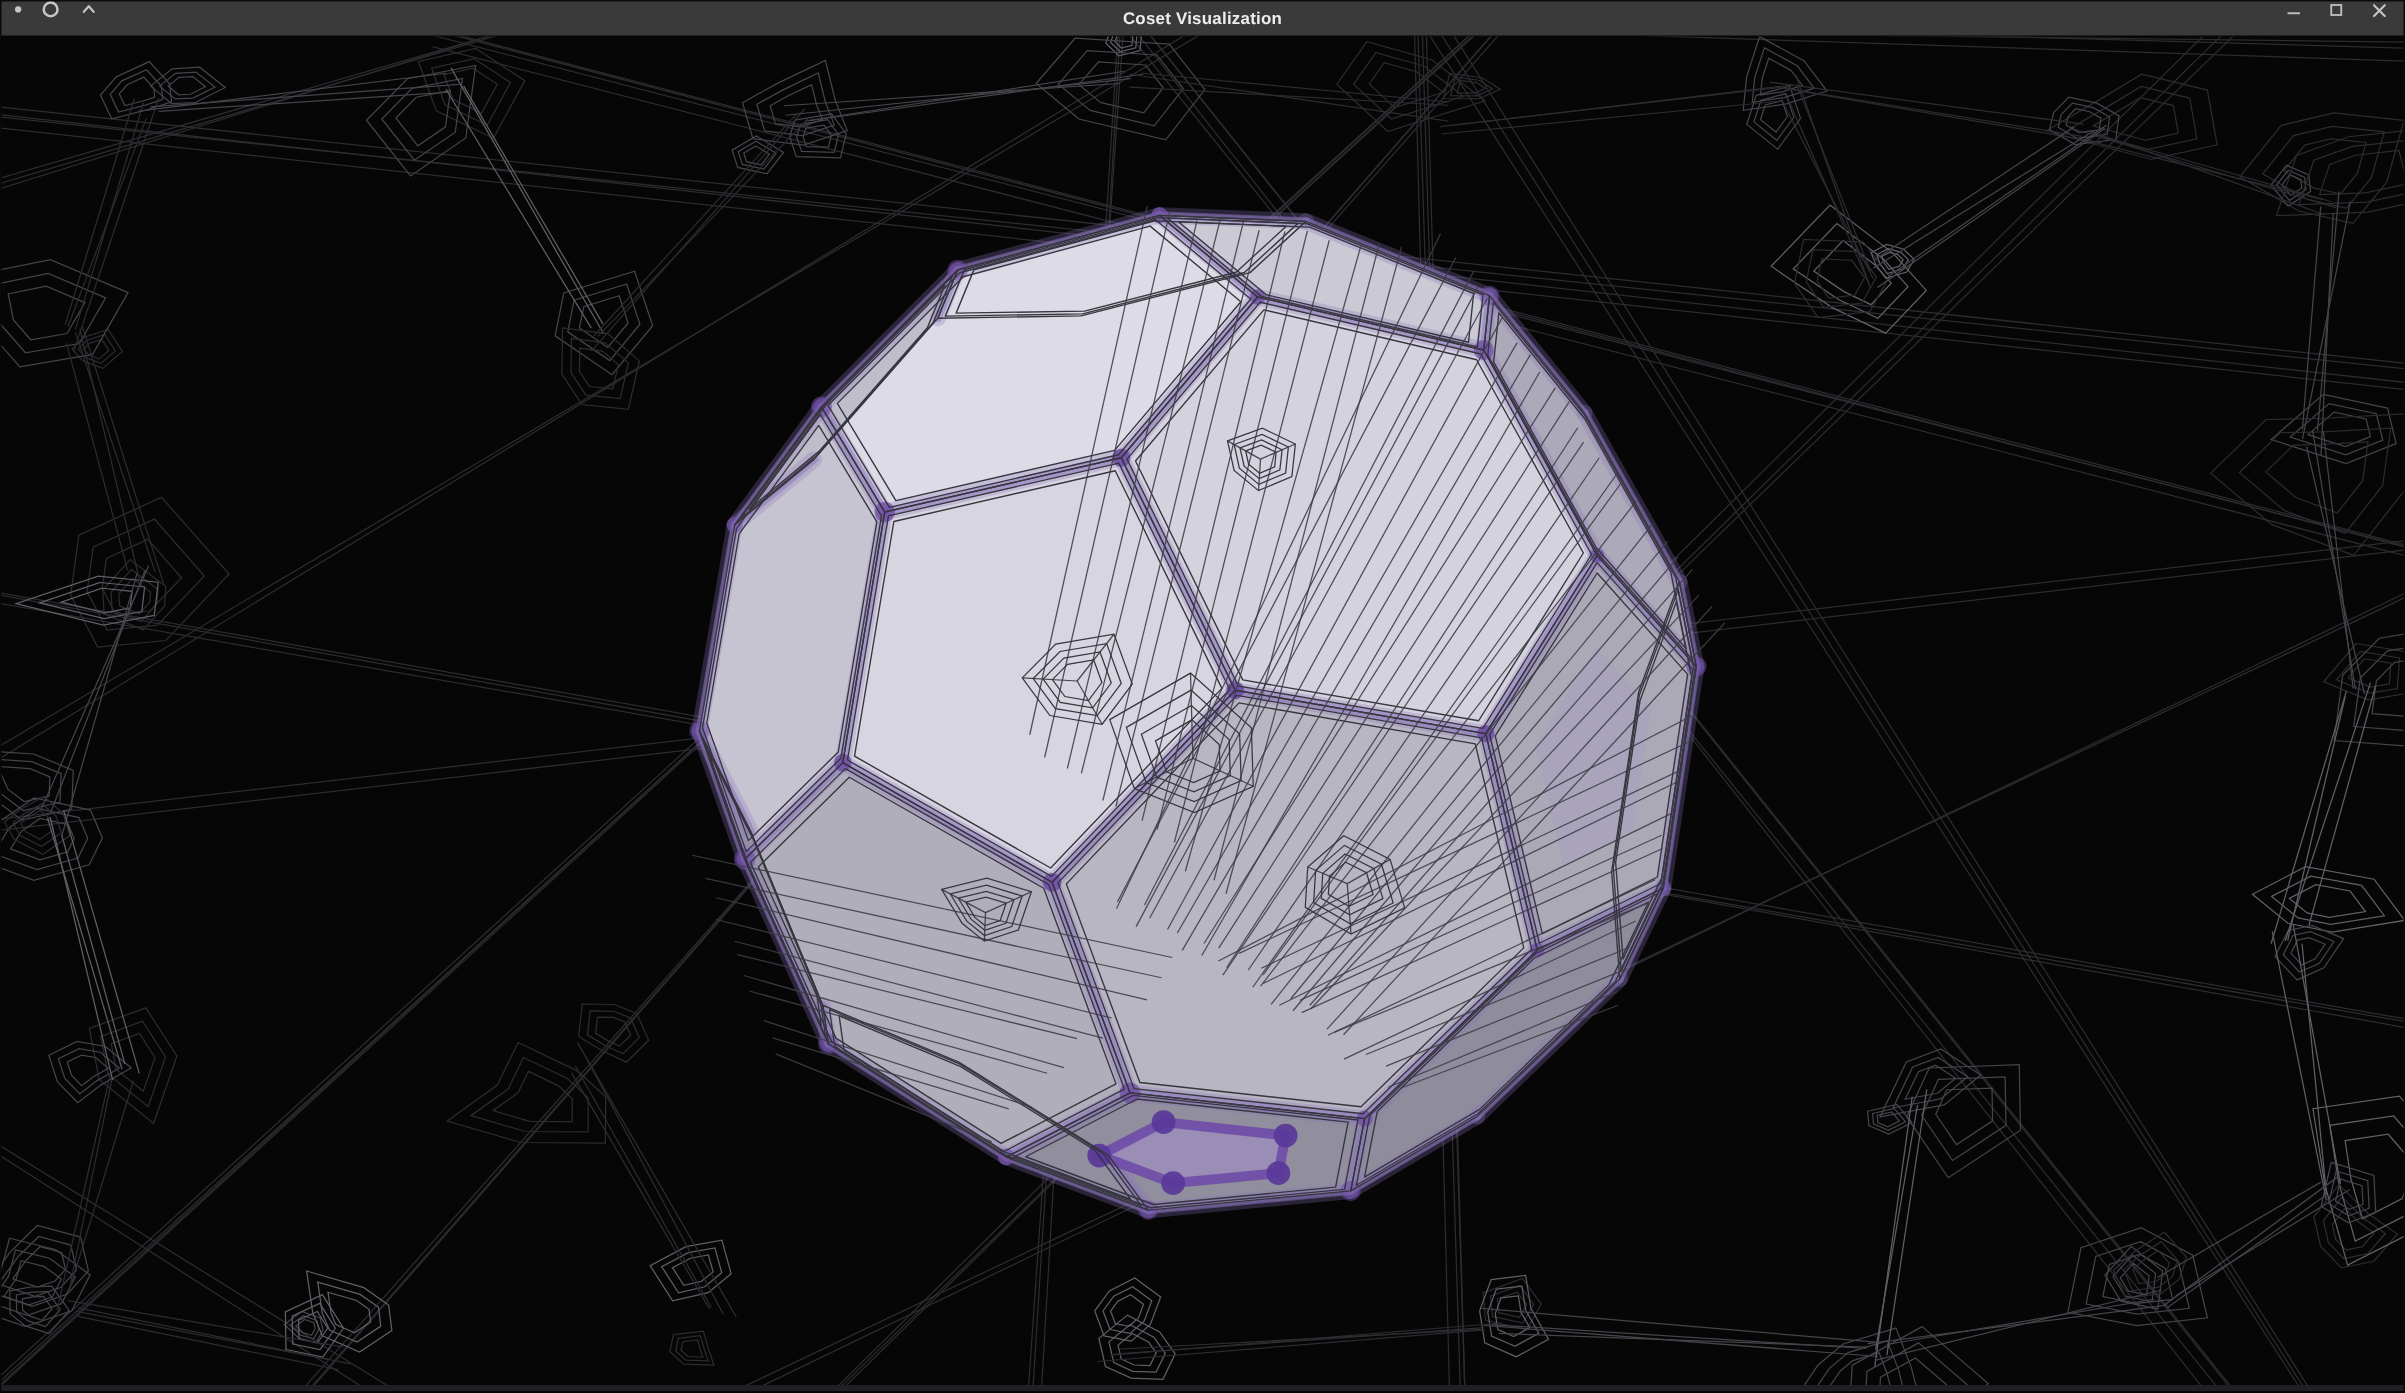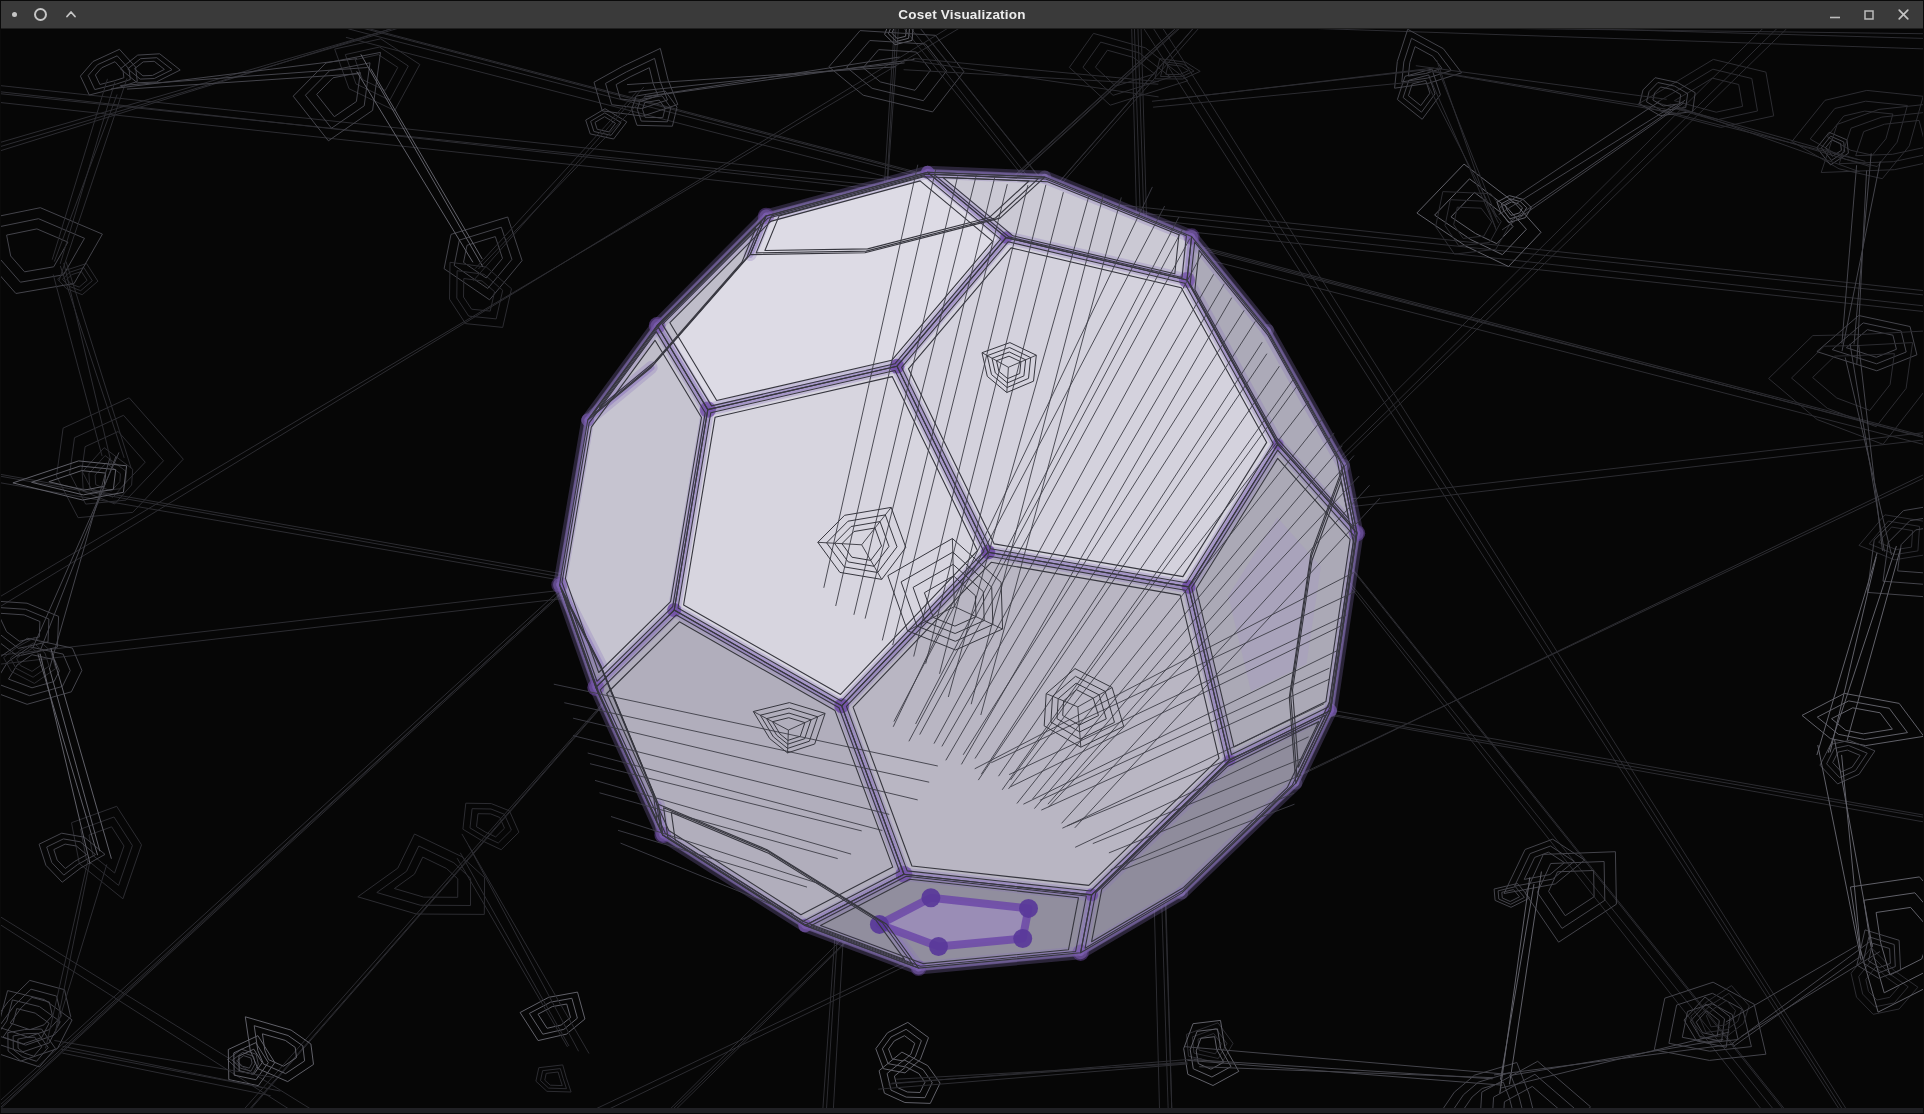--- a/index.html
+++ b/index.html
@@ -1,20 +1,20 @@
 <!DOCTYPE html>
 <html><head>
 <meta charset="utf-8">
 <style>
   * { margin:0; padding:0; box-sizing:border-box; }
   html,body { background:#000; }
   body { font-family:"Liberation Sans", sans-serif; }
   .window { position:relative; width:1924px; height:1114px; background:#060606; overflow:hidden; border:1px solid #0a0a0a; }
   .titlebar { position:relative; height:28px; background:#3a3a3a; border-bottom:1px solid #1f1f1f;
-              display:flex; align-items:center; }
+              display:flex; align-items:flex-start; }
   .tb-left { display:flex; align-items:center; gap:17px; padding-left:11px; z-index:2; }
   .dot { width:5px; height:5px; border-radius:50%; background:#c6c6c6; display:inline-block; cursor:pointer; }
   .circ { width:13px; height:13px; border-radius:50%; border:2px solid #c6c6c6; display:inline-block; cursor:pointer; }
   .chev { display:flex; align-items:center; cursor:pointer; }
   .tb-title { position:absolute; left:0; right:0; top:0; bottom:0; display:flex; align-items:center; justify-content:center;
               color:#ededed; font-size:13.5px; font-weight:bold; letter-spacing:.2px; pointer-events:none; }
   .tb-right { margin-left:auto; display:flex; align-items:center; gap:20px; padding-right:13px; z-index:2; }
   .tb-btn { display:flex; align-items:center; justify-content:center; width:14px; height:14px; cursor:pointer; }
   .viewport { position:absolute; top:28px; left:0; right:0; bottom:0; background:#060606; overflow:hidden; cursor:grab; }
   .viewport svg { display:block; }

